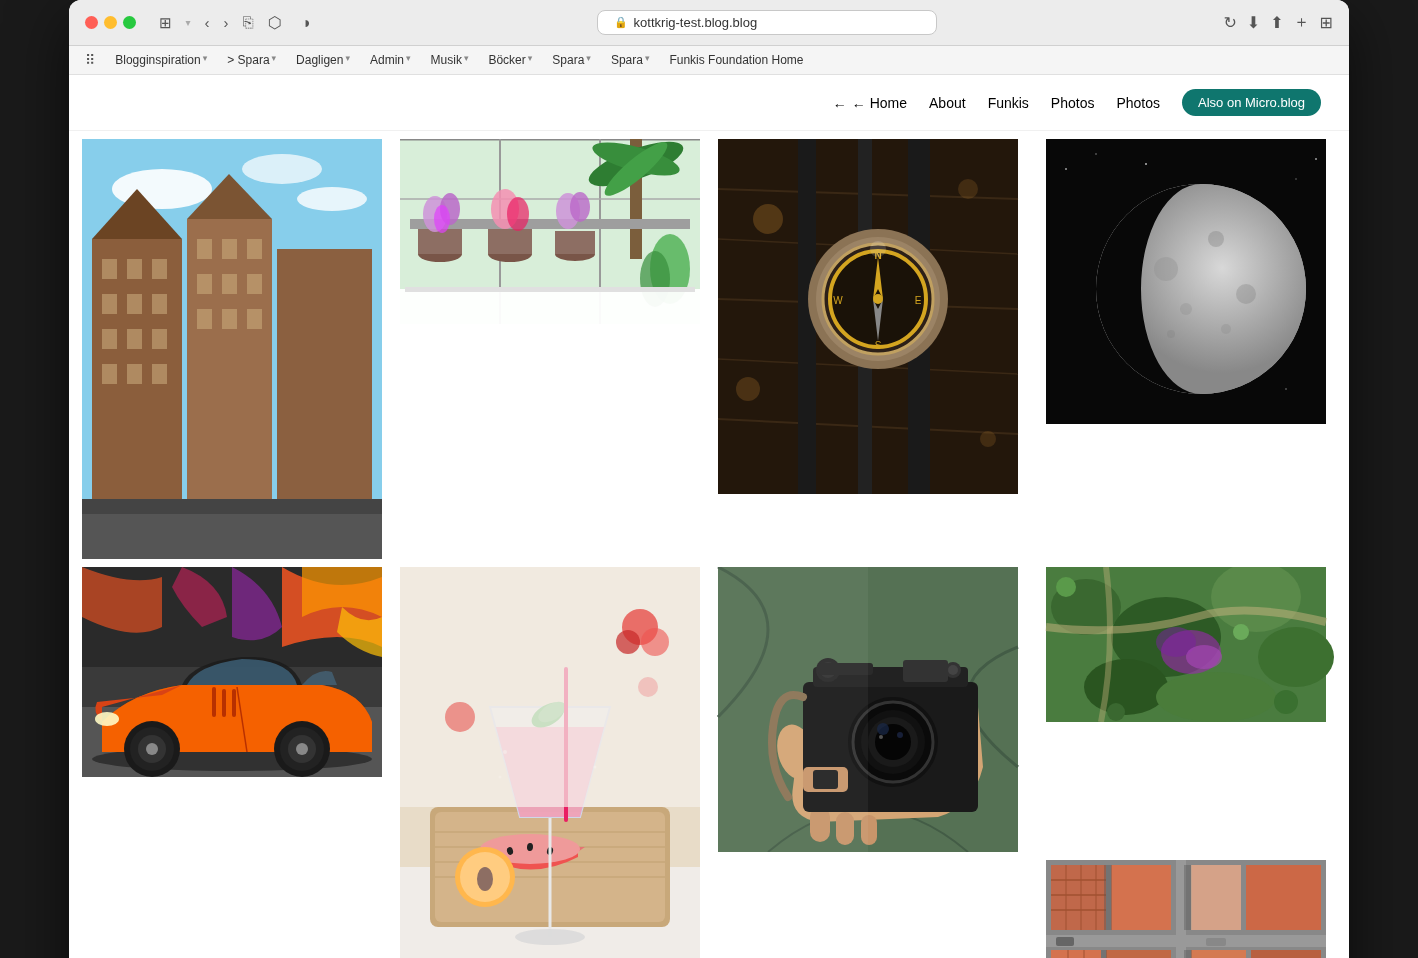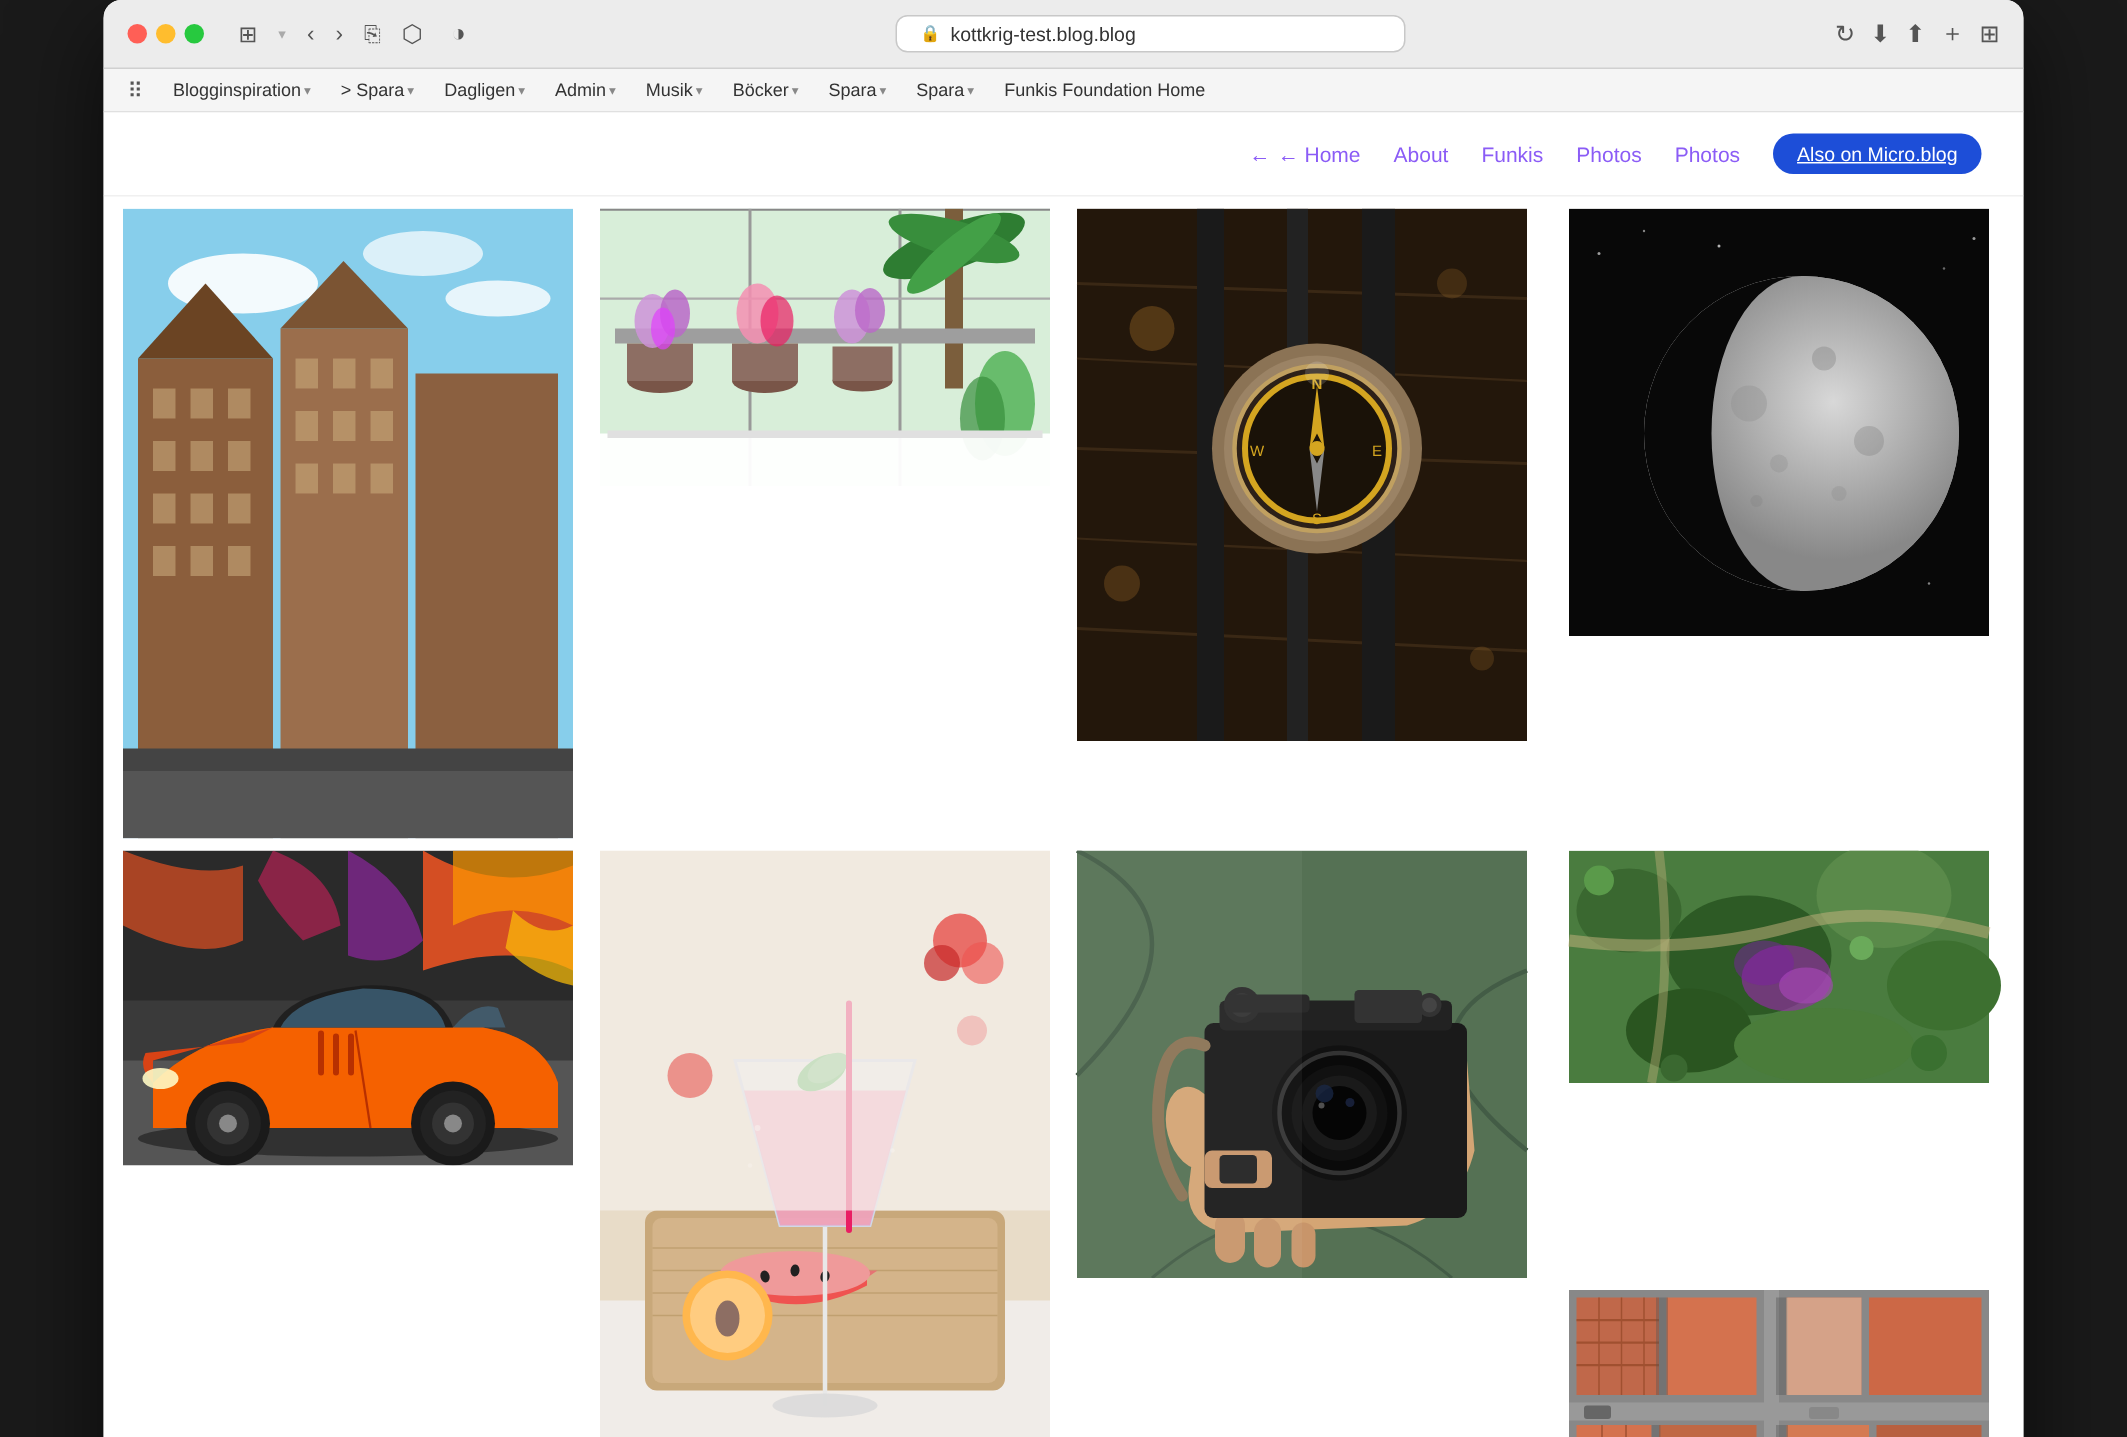--- a/index.html
+++ b/index.html
@@ -107,21 +107,20 @@
       cursor: pointer;
     }
     .bookmark-item {
       font-size: 12px;
       color: #333;
       padding: 2px 8px;
       border-radius: 4px;
       cursor: pointer;
       white-space: nowrap;
       display: flex;
-      align-items: center;
       gap: 2px;
     }
     .chevron {
       font-size: 9px;
       color: #888;
     }
 
     
     .page-content {
       flex: 1;
@@ -133,41 +132,40 @@
     .site-nav {
       display: flex;
       justify-content: flex-end;
       align-items: center;
       padding: 14px 28px;
       gap: 22px;
       border-bottom: 1px solid #f0f0f0;
     }
     .nav-link {
       font-size: 14px;
-      color: #8b5cf6;
+      color: #000000;
       text-decoration: none;
       cursor: pointer;
       display: flex;
       align-items: center;
       gap: 3px;
     }
     .nav-link.home-link::before {
       content: '←';
       margin-right: 2px;
     }
     .also-btn {
-      background: #1d4ed8;
+      background: #0f766e;
       color: #fff;
       border: none;
       border-radius: 20px;
       padding: 6px 16px;
       font-size: 13px;
       cursor: pointer;
       white-space: nowrap;
-      text-decoration: underline;
     }
 
     
     .photo-grid {
       padding: 8px;
       display: grid;
       grid-template-columns: repeat(4, 1fr);
       grid-template-rows: auto;
       gap: 8px;
     }

